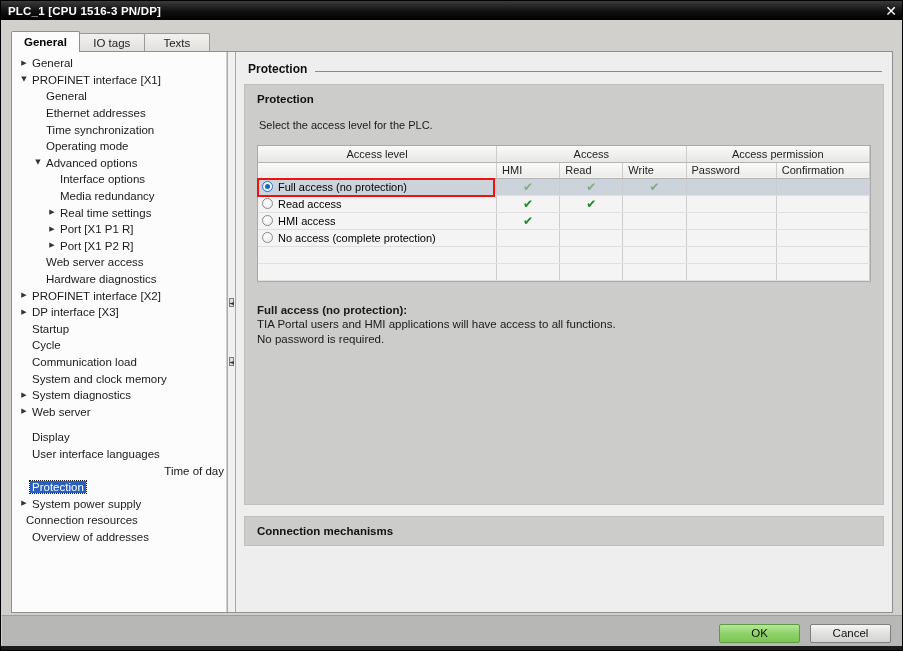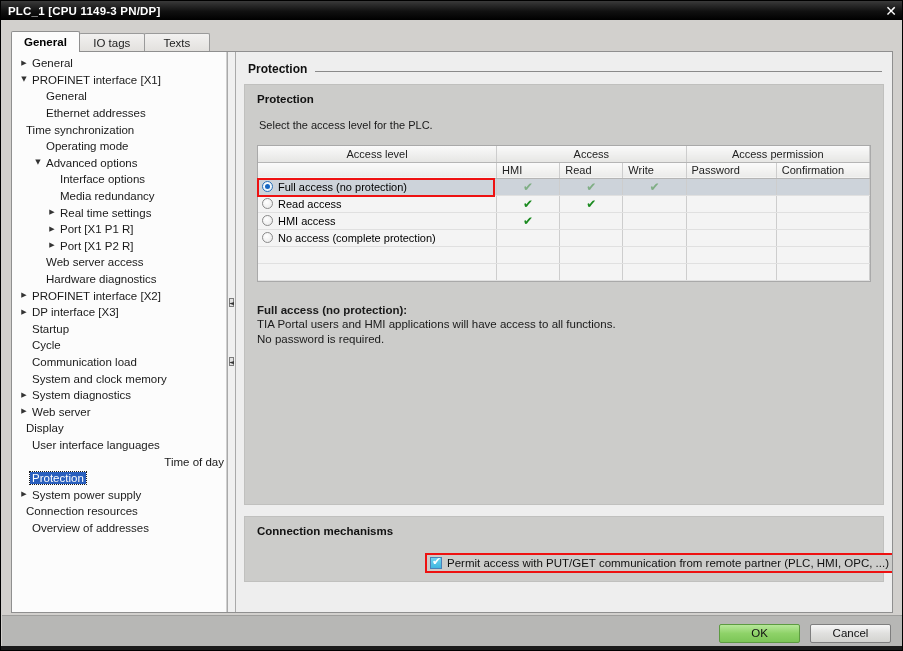--- a/index.html
+++ b/index.html
@@ -384,21 +384,21 @@
     width: 903px; height: 6px;
     background: #1a1a1a;
   }
 </style>
 </head>
 <body>
 
 <div id="app">
 
   <div class="titlebar">
-    <div class="ttl">PLC_1 [CPU 1149-3 PN/DP]</div>
+    <div class="ttl">PLC_1 [CPU 1516-3 PN/DP]</div>
     <div class="spacer"></div>
     <div class="close-btn">✕</div>
   </div>
 
   <div class="frame">
 
     <div class="tabstrip" id="tabstrip">
         <div class="tab active">General</div>
         <div class="tab">IO tags</div>
         <div class="tab">Texts</div>
@@ -417,21 +417,21 @@
             <span class="lbl">PROFINET interface [X1]</span>
           </div>
           <div class="tree-item" style="padding-left: 20px;">
             <span class="arrow"></span>
             <span class="lbl">General</span>
           </div>
           <div class="tree-item" style="padding-left: 20px;">
             <span class="arrow"></span>
             <span class="lbl">Ethernet addresses</span>
           </div>
-          <div class="tree-item" style="">
+          <div class="tree-item" style="padding-left: 20px;">
             <span class="arrow"></span>
             <span class="lbl">Time synchronization</span>
           </div>
           <div class="tree-item" style="padding-left: 20px;">
             <span class="arrow"></span>
             <span class="lbl">Operating mode</span>
           </div>
           <div class="tree-item" style="padding-left: 20px;">
             <span class="arrow">▼</span>
             <span class="lbl">Advanced options</span>
@@ -489,21 +489,21 @@
             <span class="lbl">System and clock memory</span>
           </div>
           <div class="tree-item" style="padding-left: 6px;">
             <span class="arrow">▶</span>
             <span class="lbl">System diagnostics</span>
           </div>
           <div class="tree-item" style="padding-left: 6px;">
             <span class="arrow">▶</span>
             <span class="lbl">Web server</span>
           </div>
-          <div class="tree-item" style="">
+          <div class="tree-item" style="padding-left: 6px; margin-top: 9px;">
             <span class="arrow"></span>
             <span class="lbl">Display</span>
           </div>
           <div class="tree-item" style="padding-left: 6px;">
             <span class="arrow"></span>
             <span class="lbl">User interface languages</span>
           </div>
           <div class="tree-item" style="padding-left: 22px; justify-content: flex-end;">
             <span class="arrow"></span>
             <span class="lbl">Time of day</span>
@@ -645,26 +645,20 @@
             <b>Full access (no protection):</b><br>
             <span>TIA Portal users and HMI applications will have access to all functions.</span><br>
             <span>No password is required.</span>
           </div>
 
           <div style="height:148px"></div>
         </div>
 
         <div class="group2">
           <div class="group-title" style="margin-bottom:0">Connection mechanisms</div>
-          <div class="conn-row">
-            <div class="conn-box">
-              <div class="cbox"></div>
-              <div class="conn-label">Permit access with PUT/GET communication from remote partner (PLC, HMI, OPC, ...)</div>
-            </div>
-          </div>
         </div>
 
       </div>
     </div>
 
     <div class="btnbar">
       <div class="btn primary">OK</div>
       <div class="btn">Cancel</div>
     </div>
   </div>

